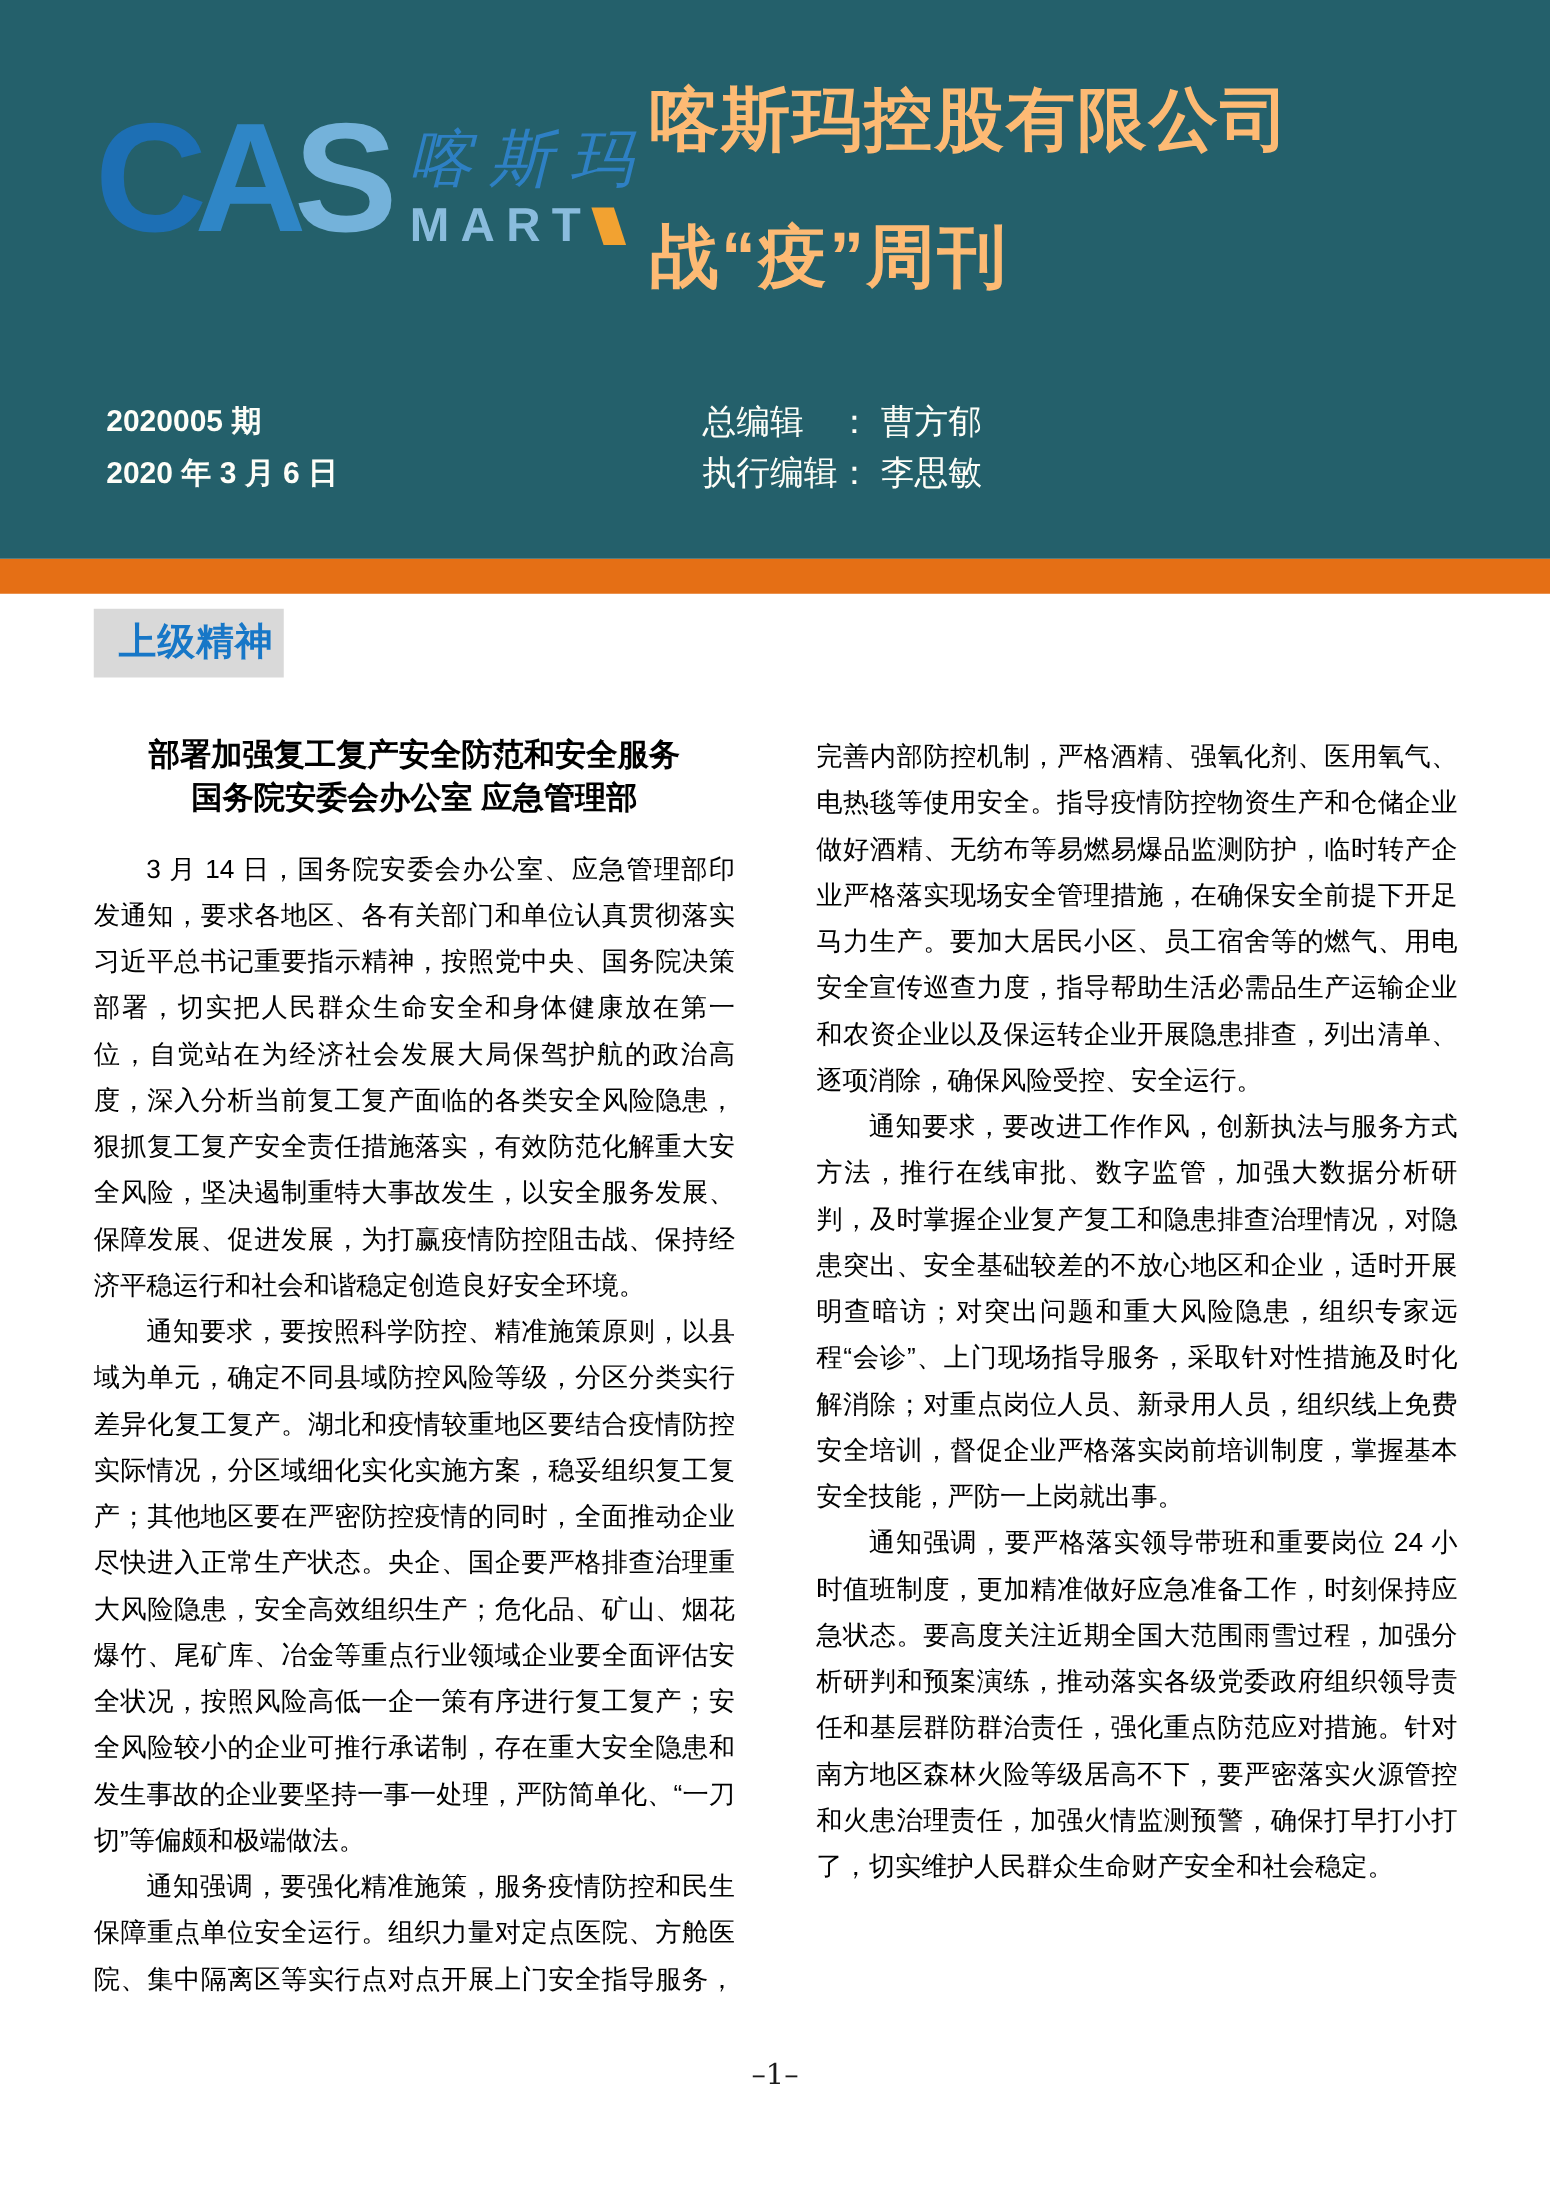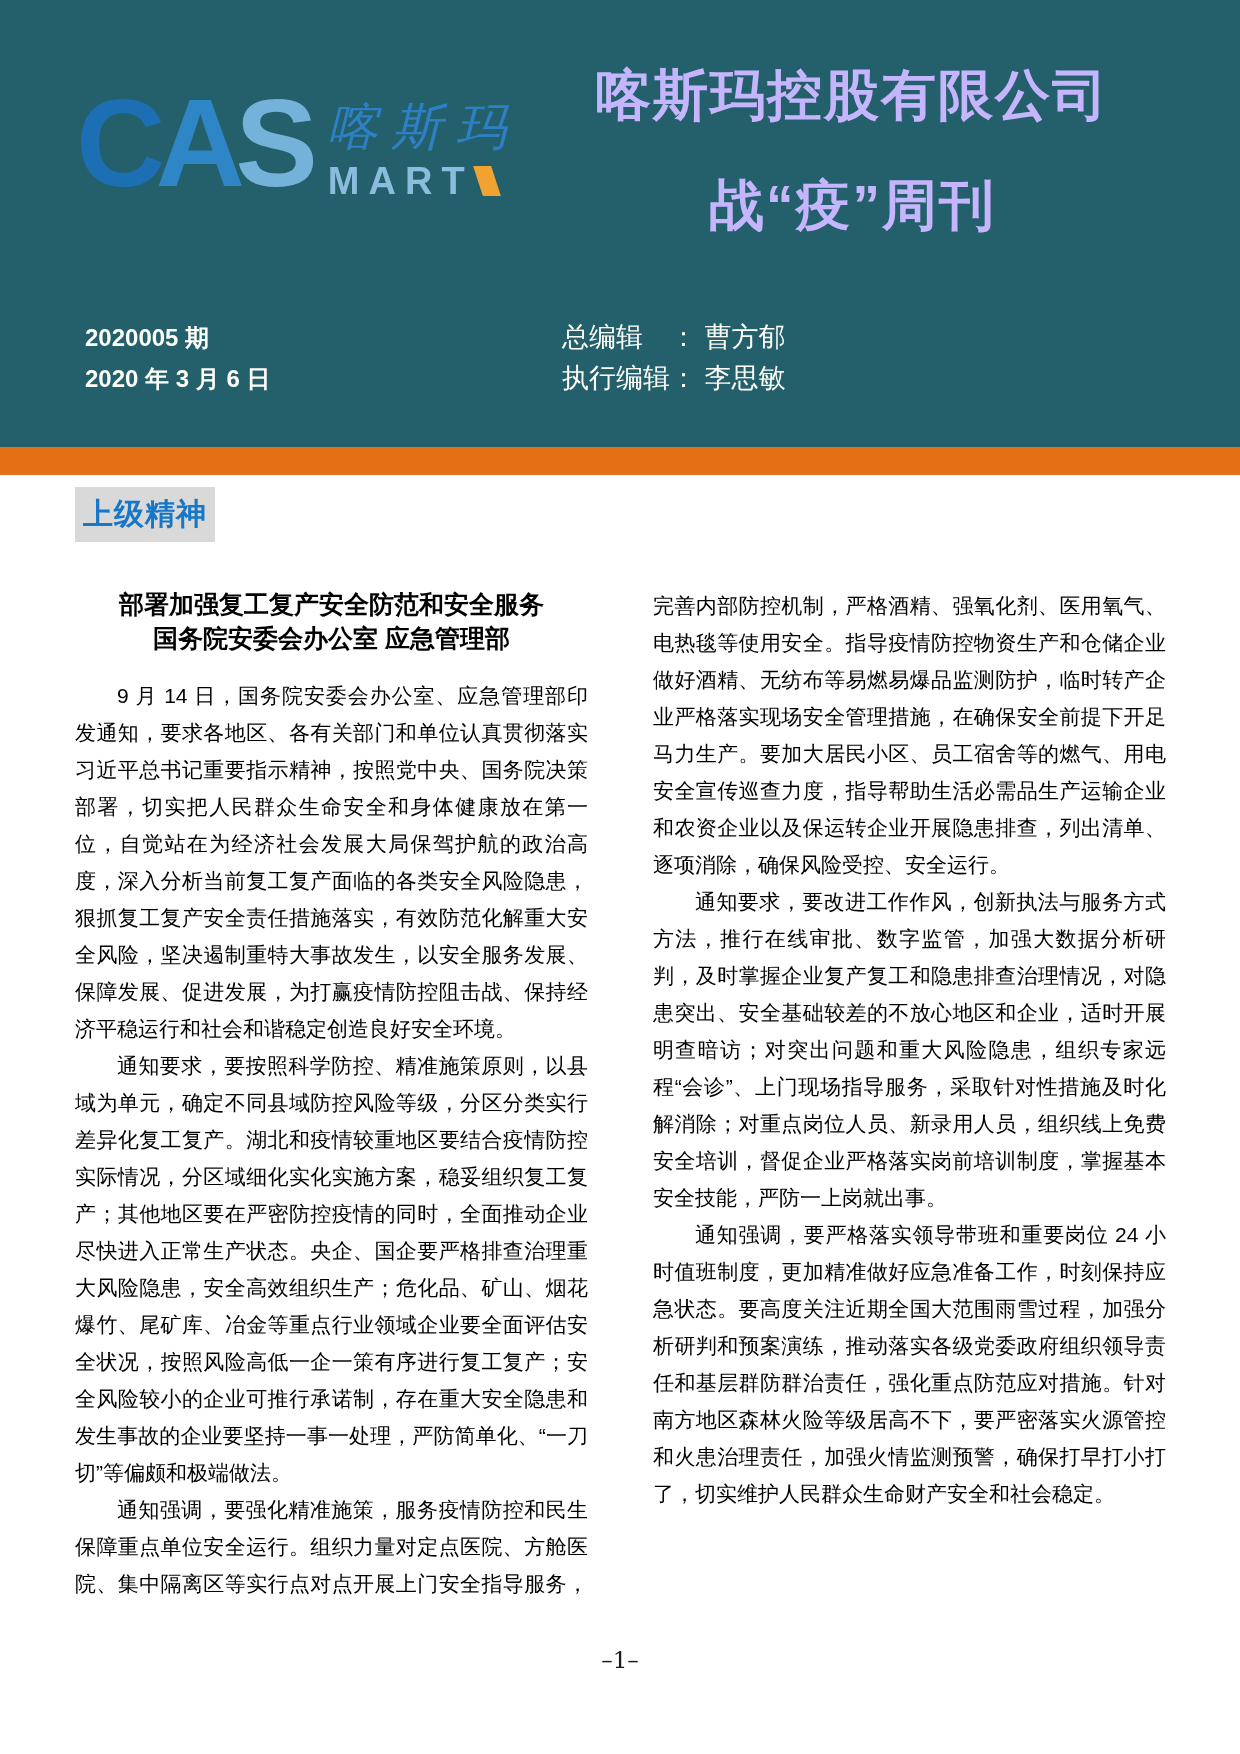--- a/index.html
+++ b/index.html
@@ -35,38 +35,38 @@
     margin-top: 4px; display: flex; align-items: center;
     font-size: 38px; line-height: 42px; font-weight: bold;
     color: #8ABCDD; letter-spacing: 9px;
   }
   .logo-slash {
     display: inline-block; width: 18px; height: 30px; margin-left: 4px;
     background: #F2A231; transform: skewX(18deg);
   }
   .masthead-title {
     position: absolute; left: 520px; right: 55px; top: 40px;
-    text-align: center; color: #c4b5fd; font-weight: bold;
+    text-align: left; color: #fdba74; font-weight: bold;
     font-size: 55px; line-height: 110px; letter-spacing: 2px;
   }
   .masthead-meta {
     position: absolute; left: 85px; right: 60px; bottom: 48px;
     display: flex; justify-content: space-between; color: #FEFEF8;
   }
   .issue-block { font-size: 24px; font-weight: bold; line-height: 41px; }
   .editor-block { width: 618px; font-size: 27px; line-height: 41px; }
 
   .orange-stripe { width: 100%; height: 28px; background: #E56F15; }
 
   
   .section-label {
     display: inline-block; margin: 12px 16px 0 75px;
     background: #D9D9D9; color: #1777C7;
     font-weight: bold; font-size: 30px; line-height: 30px;
-    padding: 12px 8px 13px 8px; letter-spacing: 1px;
+    padding: 12px 8px 13px 20px; letter-spacing: 1px;
   }
   .article-columns {
     margin: 45px 74px 0 75px; height: 1022px;
     column-count: 2; column-gap: 65px; column-fill: auto;
     font-size: 21px; line-height: 37px; text-align: justify;
   }
   .article-title {
     font-size: 25px; line-height: 34px; font-weight: bold;
     text-align: center; margin: 0 0 22px 0;
   }
@@ -113,21 +113,21 @@
 <div class="orange-stripe"></div>
 
 <main>
   <div class="section-label">上级精神</div>
 
   <div class="article-columns">
     <h2 class="article-title">
       <div>部署加强复工复产安全防范和安全服务</div>
       <div>国务院安委会办公室 应急管理部</div>
     </h2>
-    <p class="body-para">9 月 14 日，国务院安委会办公室、应急管理部印发通知，要求各地区、各有关部门和单位认真贯彻落实习近平总书记重要指示精神，按照党中央、国务院决策部署，切实把人民群众生命安全和身体健康放在第一位，自觉站在为经济社会发展大局保驾护航的政治高度，深入分析当前复工复产面临的各类安全风险隐患，狠抓复工复产安全责任措施落实，有效防范化解重大安全风险，坚决遏制重特大事故发生，以安全服务发展、保障发展、促进发展，为打赢疫情防控阻击战、保持经济平稳运行和社会和谐稳定创造良好安全环境。</p>
+    <p class="body-para">3 月 14 日，国务院安委会办公室、应急管理部印发通知，要求各地区、各有关部门和单位认真贯彻落实习近平总书记重要指示精神，按照党中央、国务院决策部署，切实把人民群众生命安全和身体健康放在第一位，自觉站在为经济社会发展大局保驾护航的政治高度，深入分析当前复工复产面临的各类安全风险隐患，狠抓复工复产安全责任措施落实，有效防范化解重大安全风险，坚决遏制重特大事故发生，以安全服务发展、保障发展、促进发展，为打赢疫情防控阻击战、保持经济平稳运行和社会和谐稳定创造良好安全环境。</p>
     <p class="body-para">通知要求，要按照科学防控、精准施策原则，以县域为单元，确定不同县域防控风险等级，分区分类实行差异化复工复产。湖北和疫情较重地区要结合疫情防控实际情况，分区域细化实化实施方案，稳妥组织复工复产；其他地区要在严密防控疫情的同时，全面推动企业尽快进入正常生产状态。央企、国企要严格排查治理重大风险隐患，安全高效组织生产；危化品、矿山、烟花爆竹、尾矿库、冶金等重点行业领域企业要全面评估安全状况，按照风险高低一企一策有序进行复工复产；安全风险较小的企业可推行承诺制，存在重大安全隐患和发生事故的企业要坚持一事一处理，严防简单化、“一刀切”等偏颇和极端做法。</p>
     <p class="body-para">通知强调，要强化精准施策，服务疫情防控和民生保障重点单位安全运行。组织力量对定点医院、方舱医院、集中隔离区等实行点对点开展上门安全指导服务，完善内部防控机制，严格酒精、强氧化剂、医用氧气、电热毯等使用安全。指导疫情防控物资生产和仓储企业做好酒精、无纺布等易燃易爆品监测防护，临时转产企业严格落实现场安全管理措施，在确保安全前提下开足马力生产。要加大居民小区、员工宿舍等的燃气、用电安全宣传巡查力度，指导帮助生活必需品生产运输企业和农资企业以及保运转企业开展隐患排查，列出清单、逐项消除，确保风险受控、安全运行。</p>
     <p class="body-para">通知要求，要改进工作作风，创新执法与服务方式方法，推行在线审批、数字监管，加强大数据分析研判，及时掌握企业复产复工和隐患排查治理情况，对隐患突出、安全基础较差的不放心地区和企业，适时开展明查暗访；对突出问题和重大风险隐患，组织专家远程“会诊”、上门现场指导服务，采取针对性措施及时化解消除；对重点岗位人员、新录用人员，组织线上免费安全培训，督促企业严格落实岗前培训制度，掌握基本安全技能，严防一上岗就出事。</p>
     <p class="body-para">通知强调，要严格落实领导带班和重要岗位 24 小时值班制度，更加精准做好应急准备工作，时刻保持应急状态。要高度关注近期全国大范围雨雪过程，加强分析研判和预案演练，推动落实各级党委政府组织领导责任和基层群防群治责任，强化重点防范应对措施。针对南方地区森林火险等级居高不下，要严密落实火源管控和火患治理责任，加强火情监测预警，确保打早打小打了，切实维护人民群众生命财产安全和社会稳定。</p>
   </div>
 
   <div class="page-footer">–1–</div>
 </main>
 
 </body></html>

